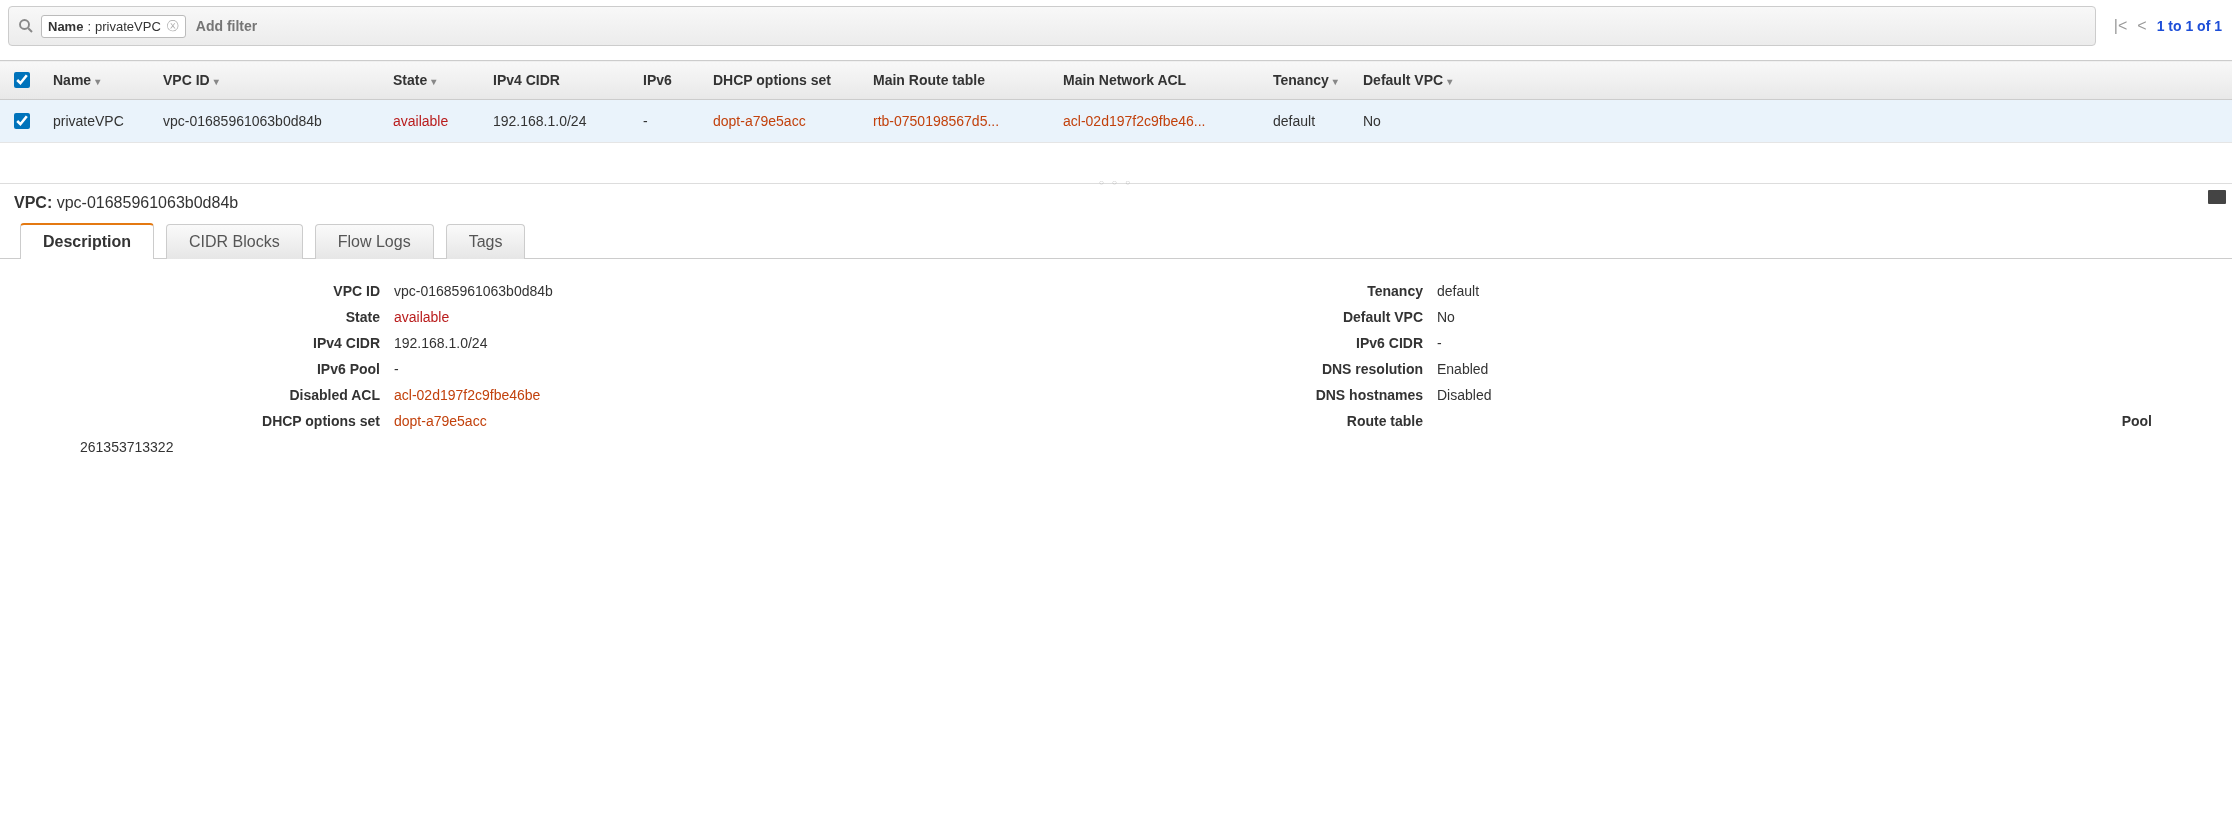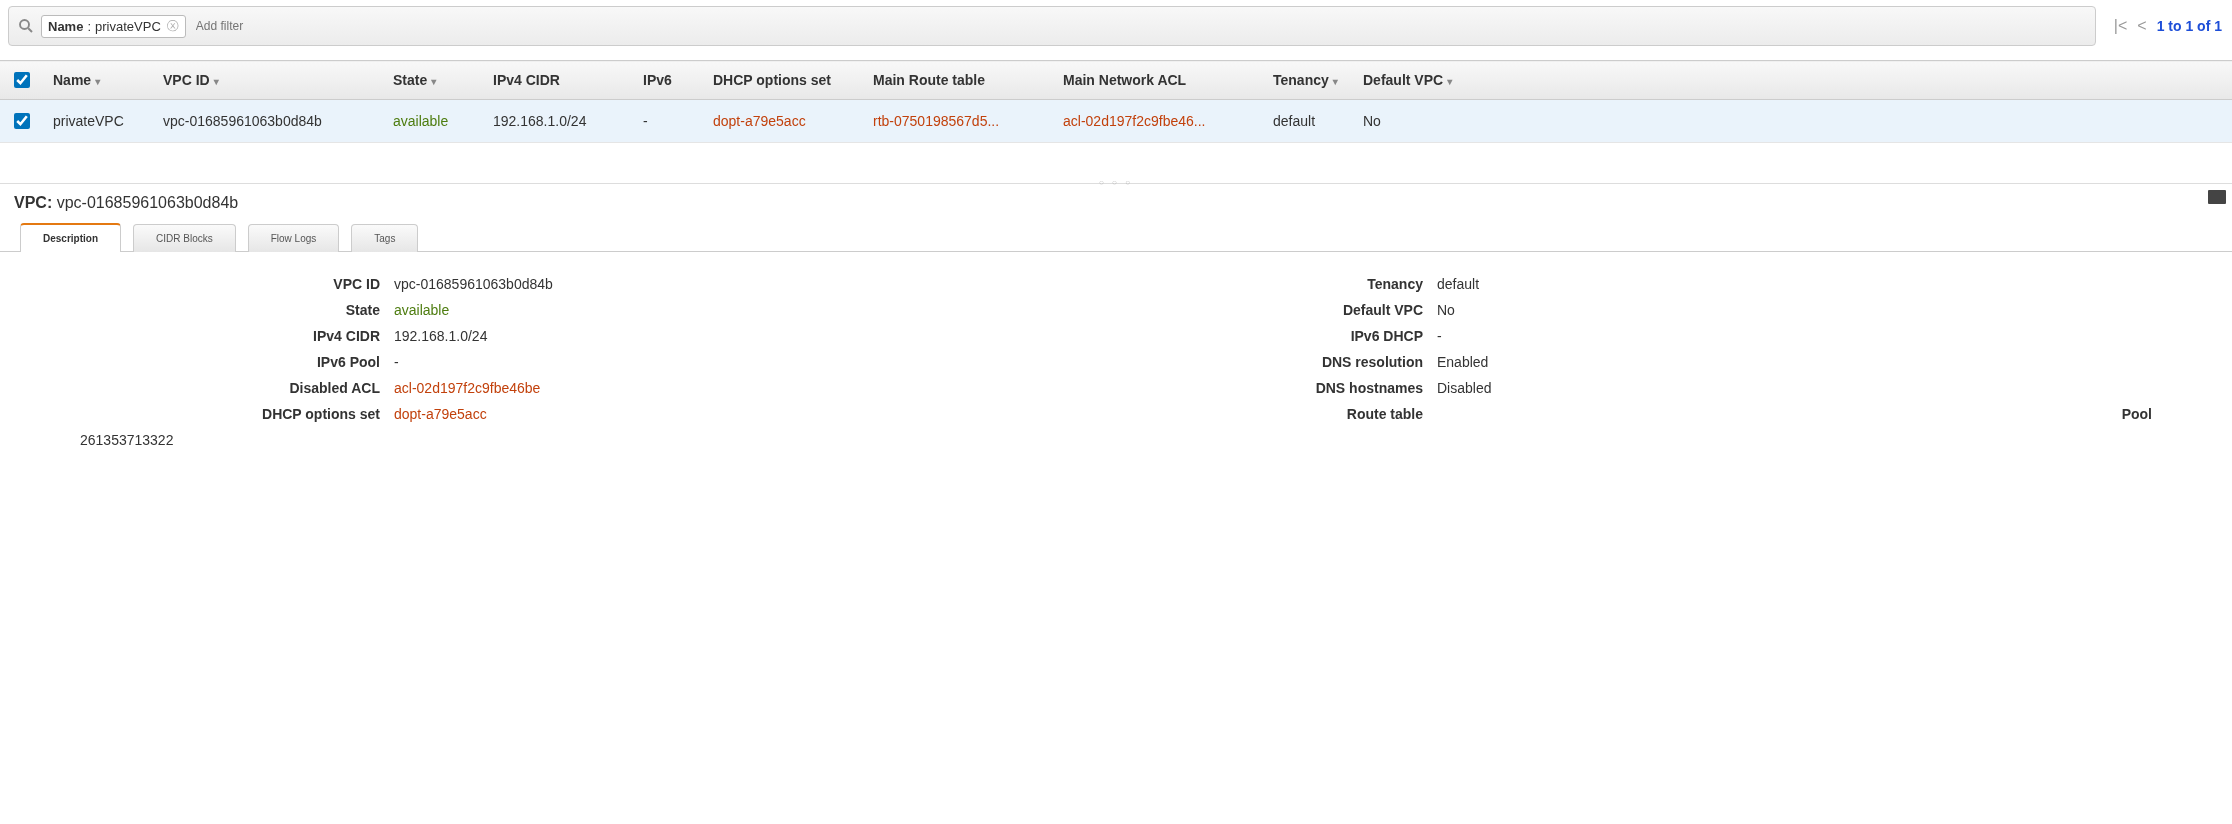--- a/index.html
+++ b/index.html
@@ -40,23 +40,24 @@
     margin-left: 6px;
     color: #aaa;
     font-size: 12px;
     cursor: pointer;
   }
   .add-filter-input {
     border: none;
     background: transparent;
     outline: none;
     flex-grow: 1;
-    font-size: 12px;
+    font-size: 14px;
     color: #999;
     height: 28px;
+    font-weight: bold;
   }
   .pager {
     display: flex;
     align-items: center;
     gap: 10px;
     padding: 0 10px;
     color: #999;
   }
   .pager .nav-btn { cursor: not-allowed; font-size: 16px; }
   .pager .count { color: #1d4ed8; font-weight: 700; }
@@ -87,21 +88,21 @@
     overflow: hidden;
     text-overflow: ellipsis;
     max-width: 200px;
   }
   tbody tr.selected { background: #eaf3fb; }
   input.row-check, input.head-check {
     width: 16px; height: 16px;
     accent-color: #0073bb;
   }
   .link { color: #c2410c; cursor: pointer; }
-  .state-avail { color: #4d7c0f; }
+  .state-avail { color: #b91c1c; }
   .splitter {
     margin-top: 40px;
     border-top: 1px solid #ddd;
     position: relative;
   }
   .splitter-handle {
     position: absolute;
     left: 50%;
     top: -6px;
     transform: translateX(-50%);
@@ -129,21 +130,21 @@
     padding: 0 20px;
     border-bottom: 1px solid #ccc;
     align-items: flex-end;
   }
   .tab {
     border: 1px solid #ccc;
     border-bottom: none;
     border-radius: 4px 4px 0 0;
     background: linear-gradient(#fafafa, #e6e6e6);
     padding: 8px 22px;
-    font-size: 10px;
+    font-size: 16px;
     color: #555;
     cursor: pointer;
     position: relative;
     top: 1px;
   }
   .tab.active {
     background: #fff;
     border-top: 2px solid #e47911;
     font-weight: 700;
     color: #333;
@@ -256,21 +257,21 @@
   <div class="desc-label">Tenancy</div>
   <div>default</div>
 
   <div class="desc-label">State</div>
   <div class="state-avail">available</div>
   <div class="desc-label">Default VPC</div>
   <div>No</div>
 
   <div class="desc-label">IPv4 CIDR</div>
   <div>192.168.1.0/24</div>
-  <div class="desc-label">IPv6 DHCP</div>
+  <div class="desc-label">IPv6 CIDR</div>
   <div>-</div>
 
   <div class="desc-label">IPv6 Pool</div>
   <div>-</div>
   <div class="desc-label">DNS resolution</div>
   <div>Enabled</div>
 
   <div class="desc-label">Disabled ACL</div>
   <div class="link">acl-02d197f2c9fbe46be</div>
   <div class="desc-label">DNS hostnames</div>

